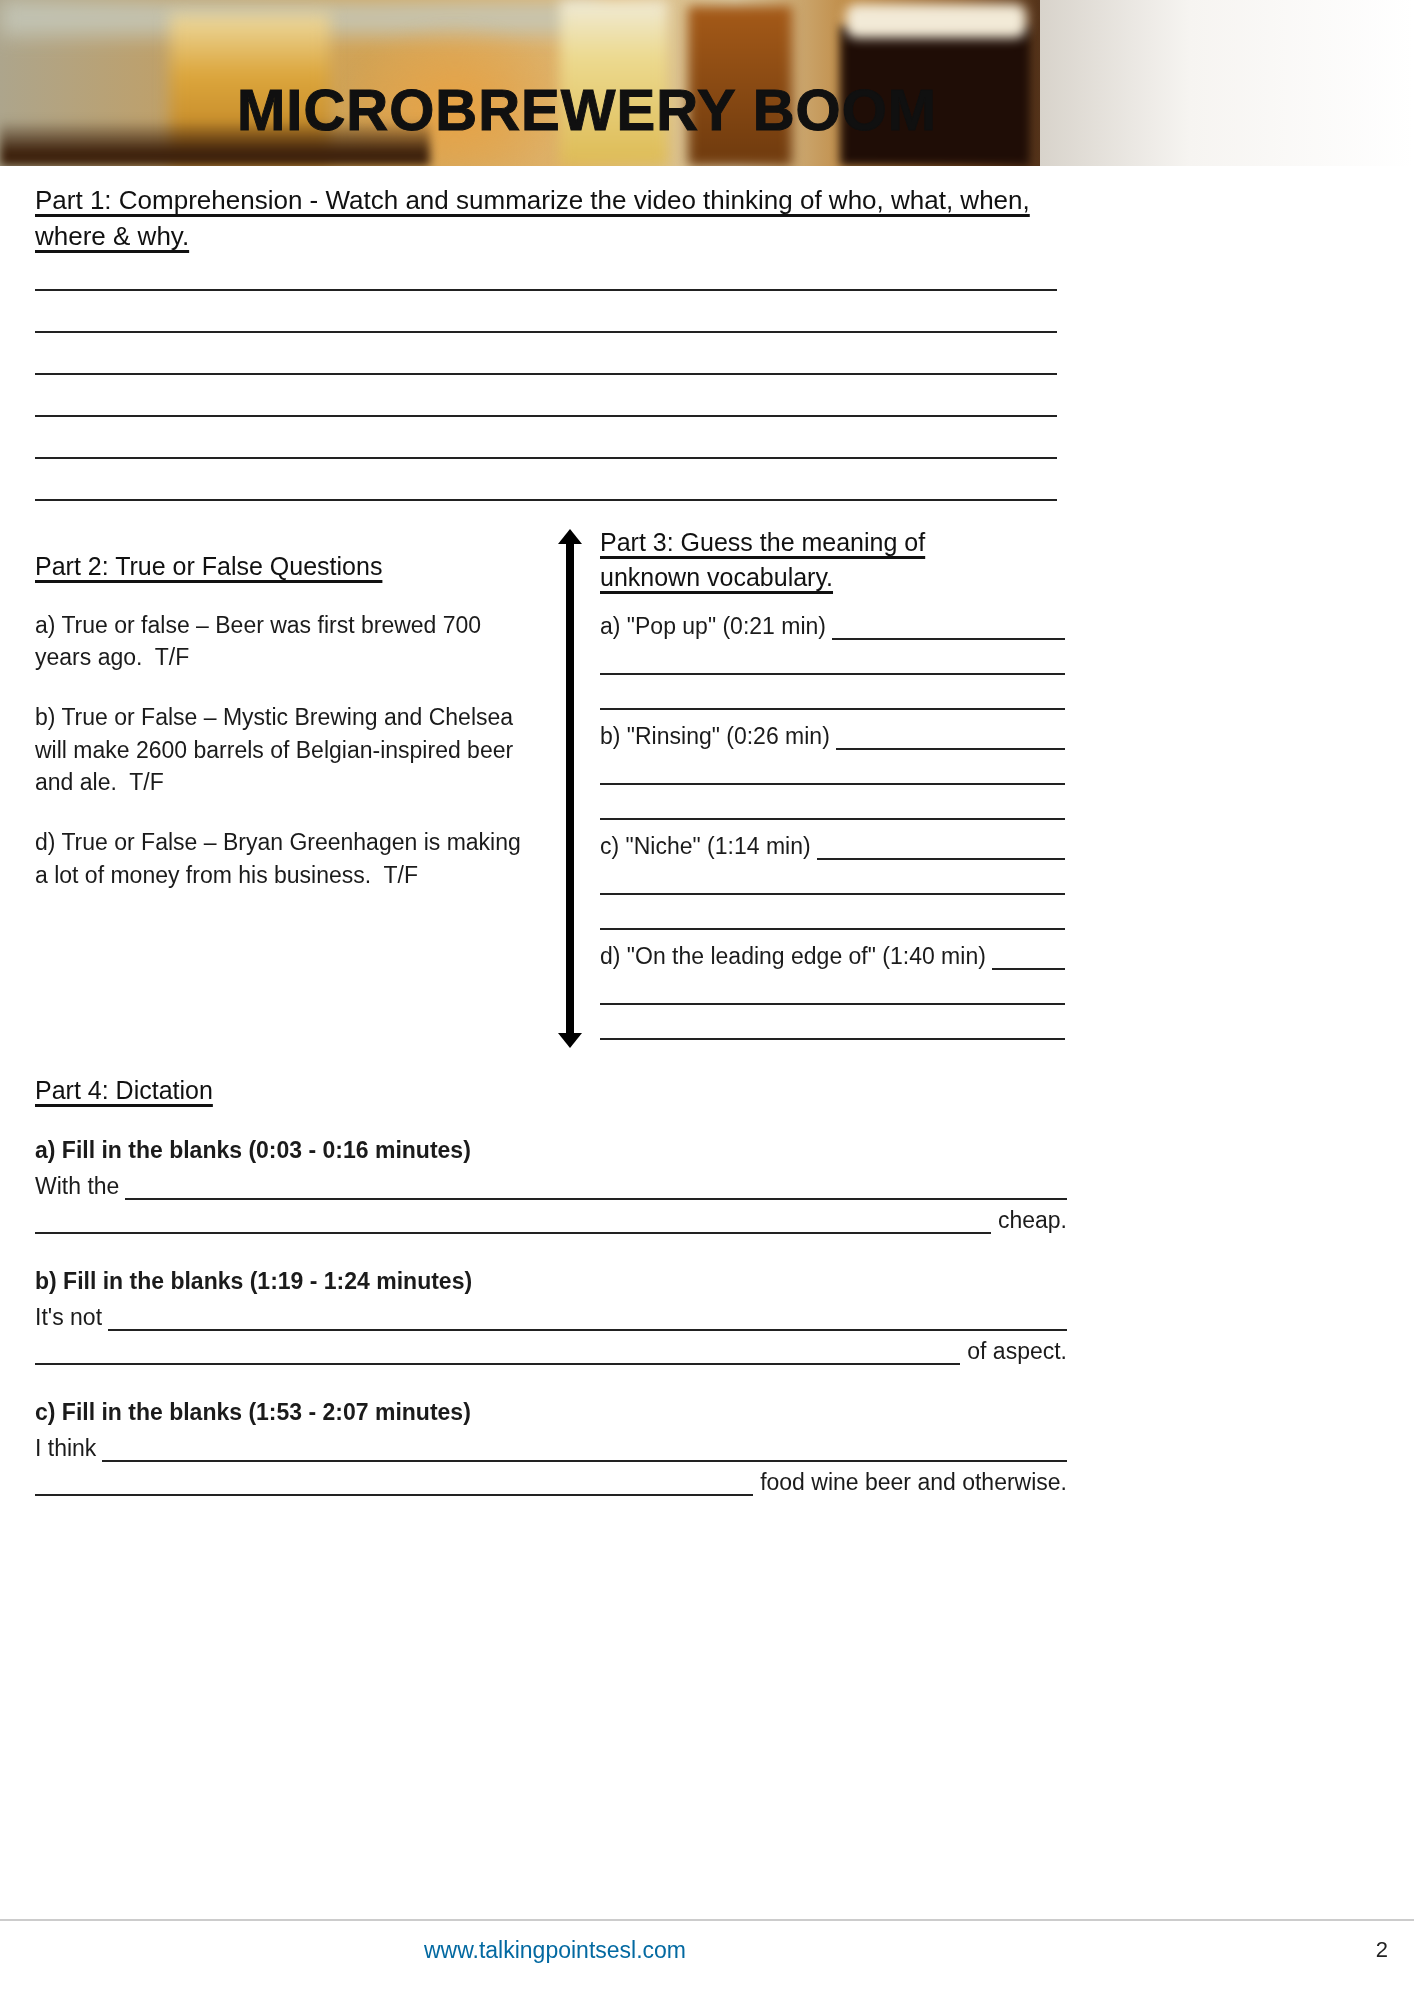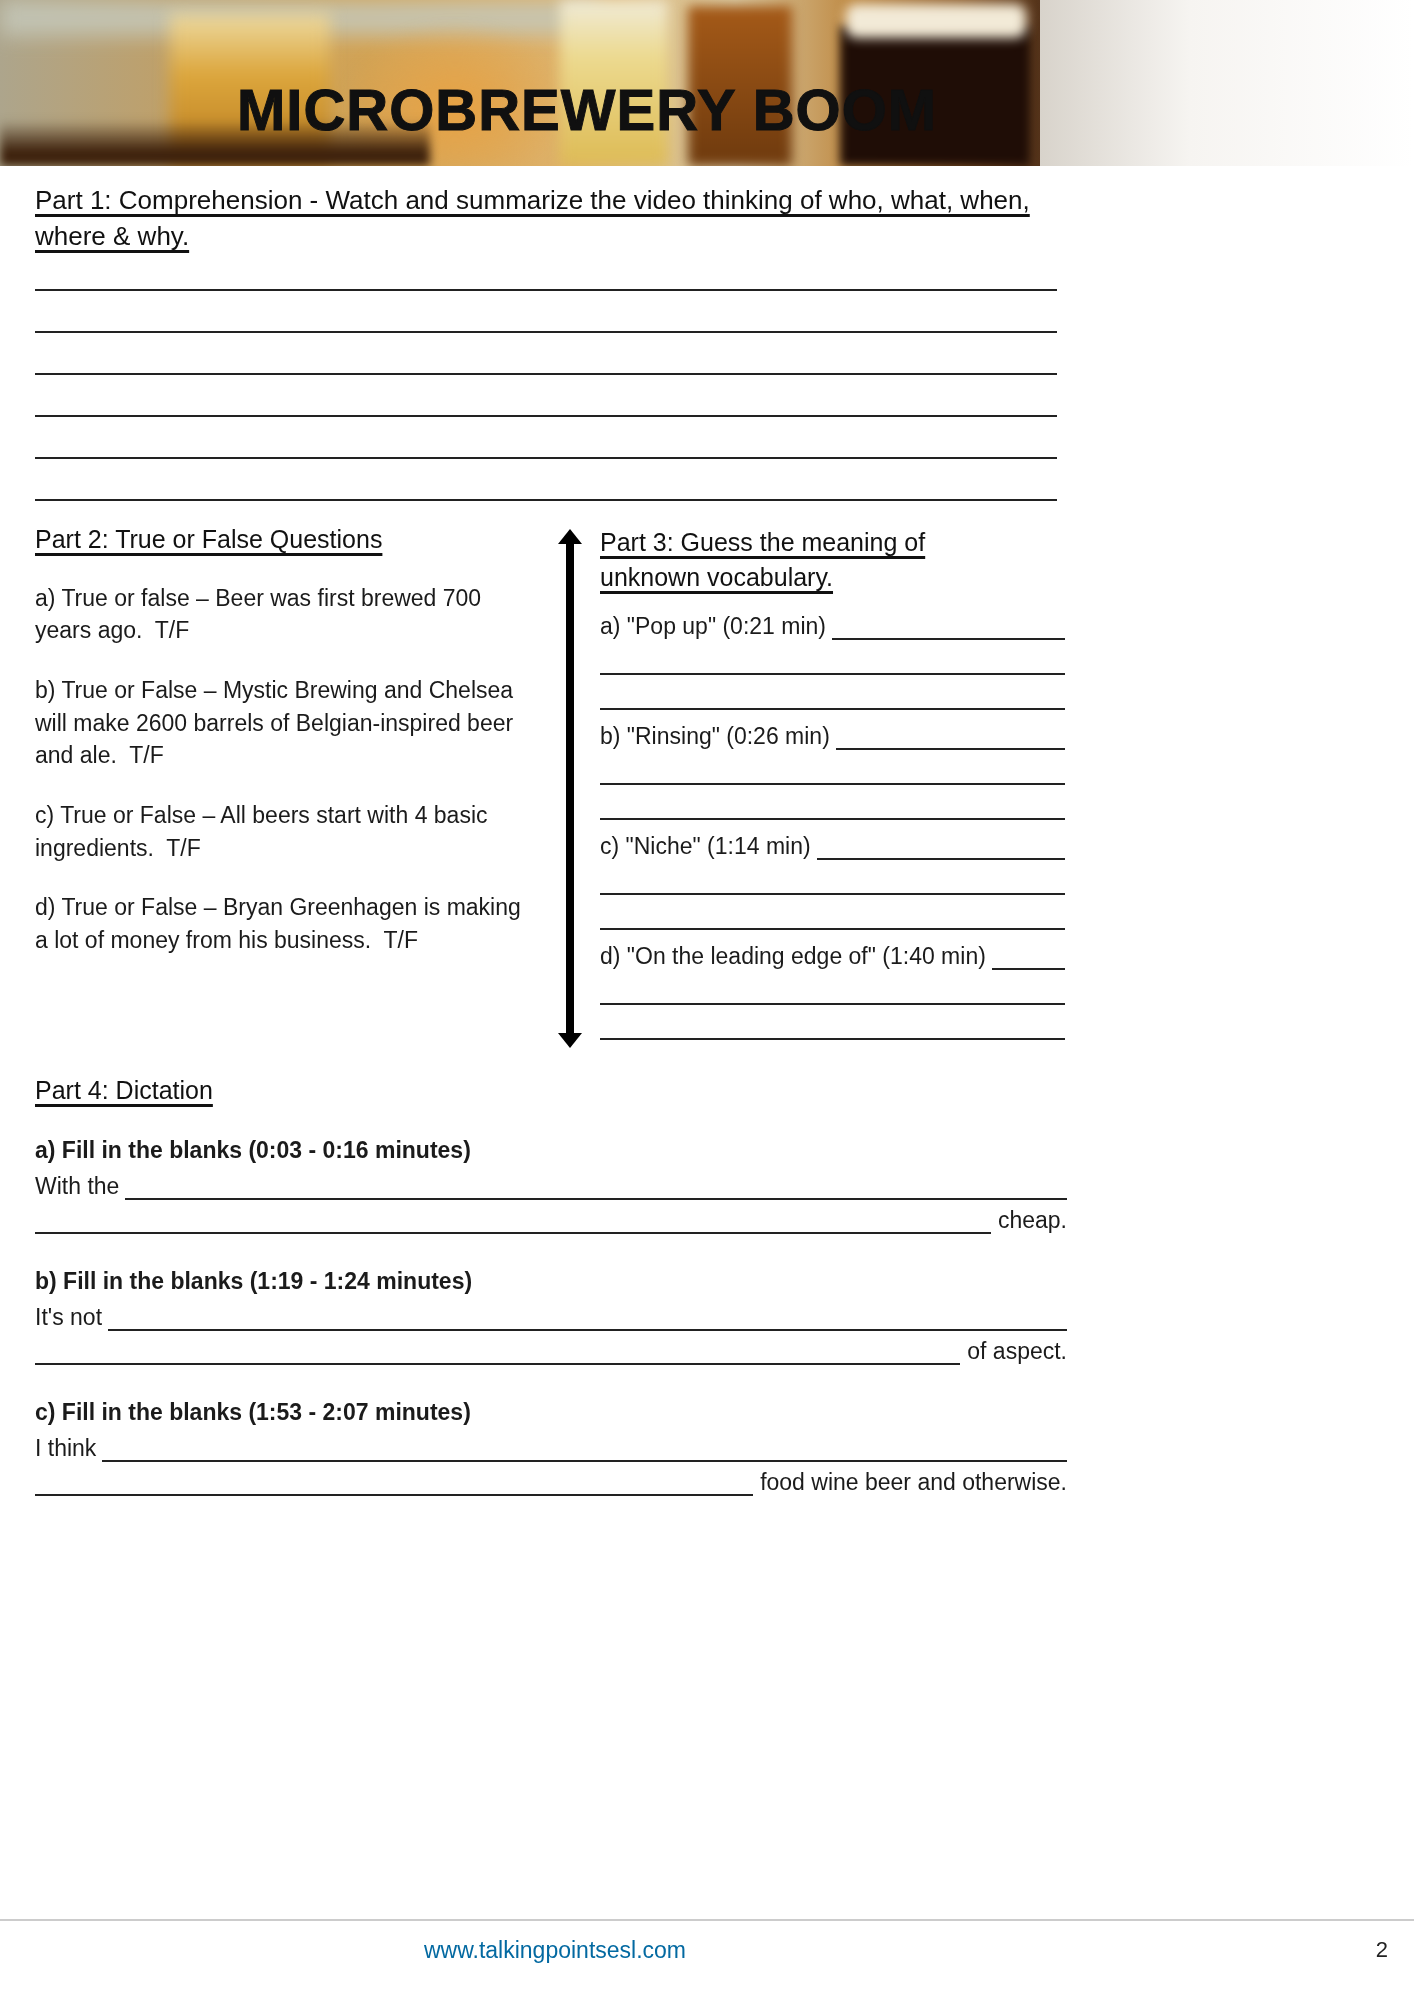--- a/index.html
+++ b/index.html
@@ -49,21 +49,21 @@
 
   
   .part1{margin:16px 35px 0;}
   .part1-h{font-size:26px;line-height:1.4;width:1000px;}
   .rules{width:1022px;}
   .rules .rule:first-child{height:34px;}
 
   
   .columns{margin:24px 35px 0;width:1030px;display:flex;}
   .col-left{width:505px;}
-  .col-h{font-size:25px;margin-bottom:28px;display:inline-block;}
+  .col-h{font-size:25px;margin-bottom:28px;display:inline-block;margin-top:27px;}
   .q{font-size:23px;line-height:1.42;margin:0 6px 27px 0;white-space:pre-wrap;}
   .divider{width:60px;display:flex;flex-direction:column;align-items:center;padding-top:4px;}
   .cap{width:0;height:0;}
   .cap-top{border-left:12px solid transparent;border-right:12px solid transparent;border-bottom:15px solid #000;margin-bottom:-1px;}
   .cap-bottom{border-left:12px solid transparent;border-right:12px solid transparent;border-top:15px solid #000;margin-top:-1px;}
   .bar{width:8px;flex:1;background:#000;}
   .col-right{flex:1;}
   .part3-h{font-size:25px;line-height:1.42;width:400px;margin-bottom:12px;}
   .vocab-item{margin-bottom:8px;}
   .vrow{display:flex;align-items:flex-end;font-size:23px;height:32px;}
@@ -113,21 +113,20 @@
       <div class="rule"></div>
     </div>
   </section>
 
   <section class="columns">
 
     <div class="col-left">
       <h2 class="h-underline col-h">Part 2: True or False Questions</h2>
       <p class="q">a) True or false – Beer was first brewed 700 years ago.  T/F</p>
       <p class="q">b) True or False – Mystic Brewing and Chelsea will make 2600 barrels of Belgian-inspired beer and ale.  T/F</p>
-      <p class="q">c) True or False – All beers start with 4 basic ingredients.  T/F</p>
       <p class="q">d) True or False – Bryan Greenhagen is making a lot of money from his business.  T/F</p>
     </div>
 
     <div class="divider">
       <div class="cap cap-top"></div>
       <div class="bar"></div>
       <div class="cap cap-bottom"></div>
     </div>
 
     <div class="col-right">

